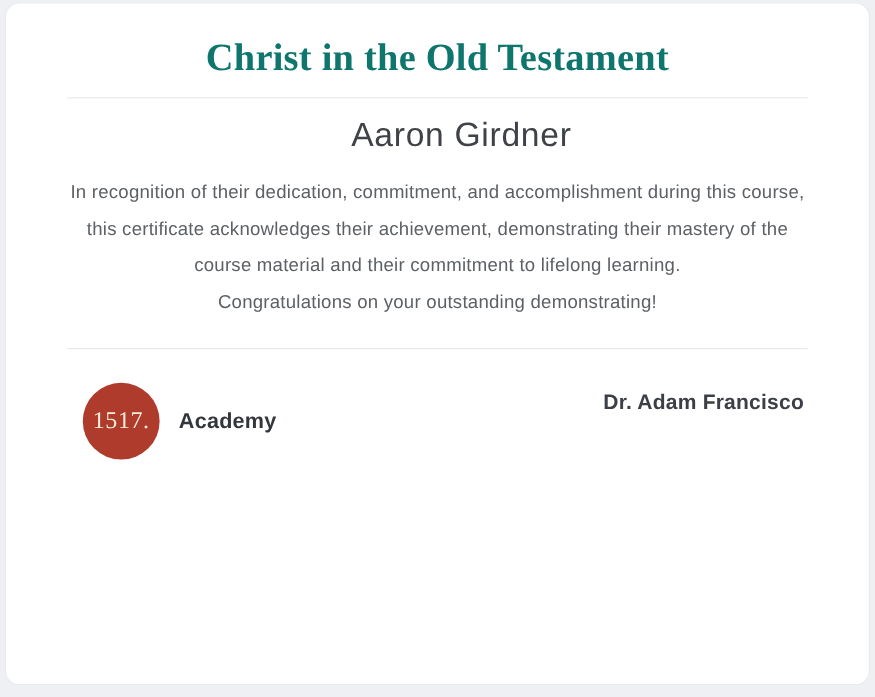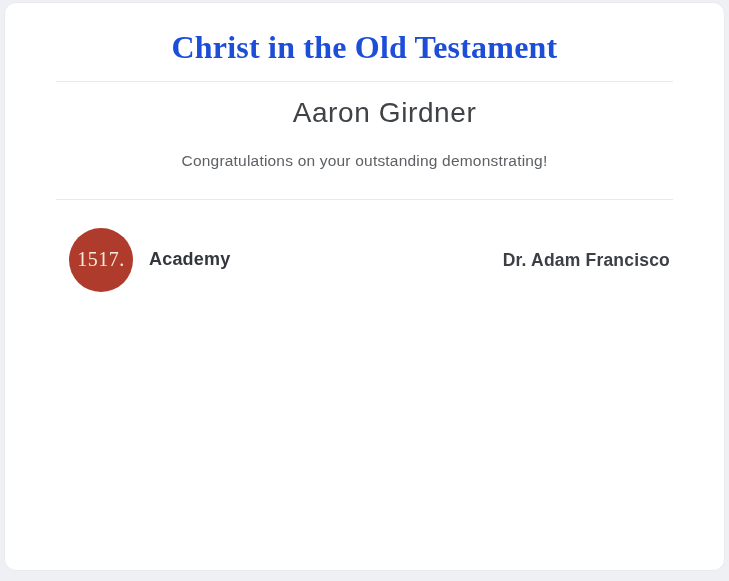--- a/index.html
+++ b/index.html
@@ -32,21 +32,21 @@
   }
 
   
   .course-title {
     margin-top: 26px;
     text-align: center;
     font-family: "Liberation Serif", "DejaVu Serif", serif;
     font-weight: 700;
     font-size: 32px;
     letter-spacing: 0.2px;
-    color: #1d4ed8;
+    color: #0f766e;
   }
 
   .divider {
     border: none;
     border-top: 1px solid #e9e9ec;
     margin: 15px 51px 0 51px;
   }
 
   
   .recipient-name {
@@ -73,21 +73,20 @@
 
   .divider-bottom {
     border: none;
     border-top: 1px solid #e9e9ec;
     margin: 22px 51px 0 51px;
   }
 
   
   .footer {
     display: flex;
-    align-items: center;
     justify-content: space-between;
     padding: 0 54px 0 64px;
     margin-top: 28px;
   }
 
   .org-block {
     display: flex;
     align-items: center;
     gap: 16px;
   }
@@ -128,20 +127,21 @@
 <div class="certificate-card">
 
 
   <h1 class="course-title">Christ in the Old Testament</h1>
 
   <hr class="divider">
 
   <div class="recipient-name">Aaron Girdner</div>
 
   <div class="body-block">
+    <p>In recognition of their dedication, commitment, and accomplishment during this course, this certificate acknowledges their achievement, demonstrating their mastery of the course material and their commitment to lifelong learning.</p>
     <p>Congratulations on your outstanding demonstrating!</p>
   </div>
 
   <hr class="divider-bottom">
 
   <div class="footer">
     <div class="org-block">
       <div class="org-logo">
         <span>1517.</span>
       </div>

